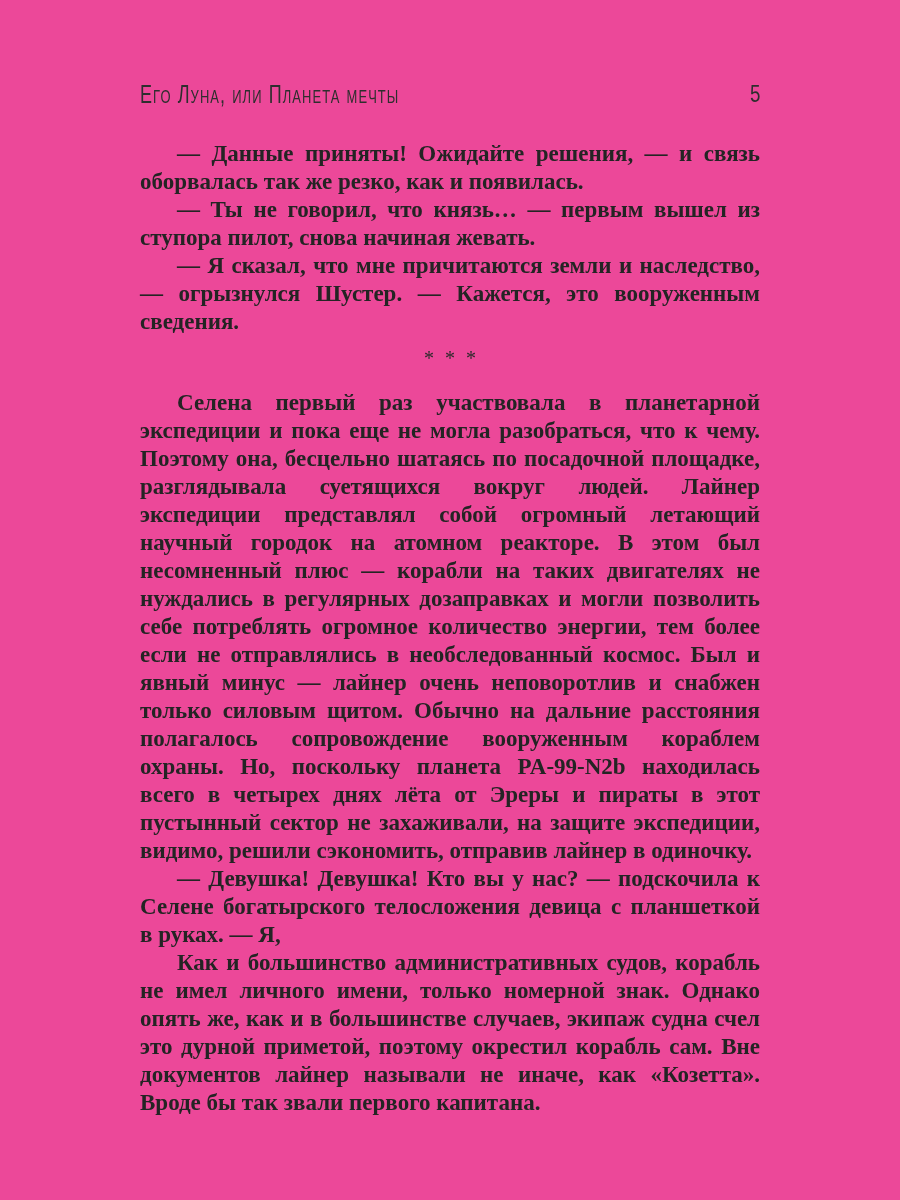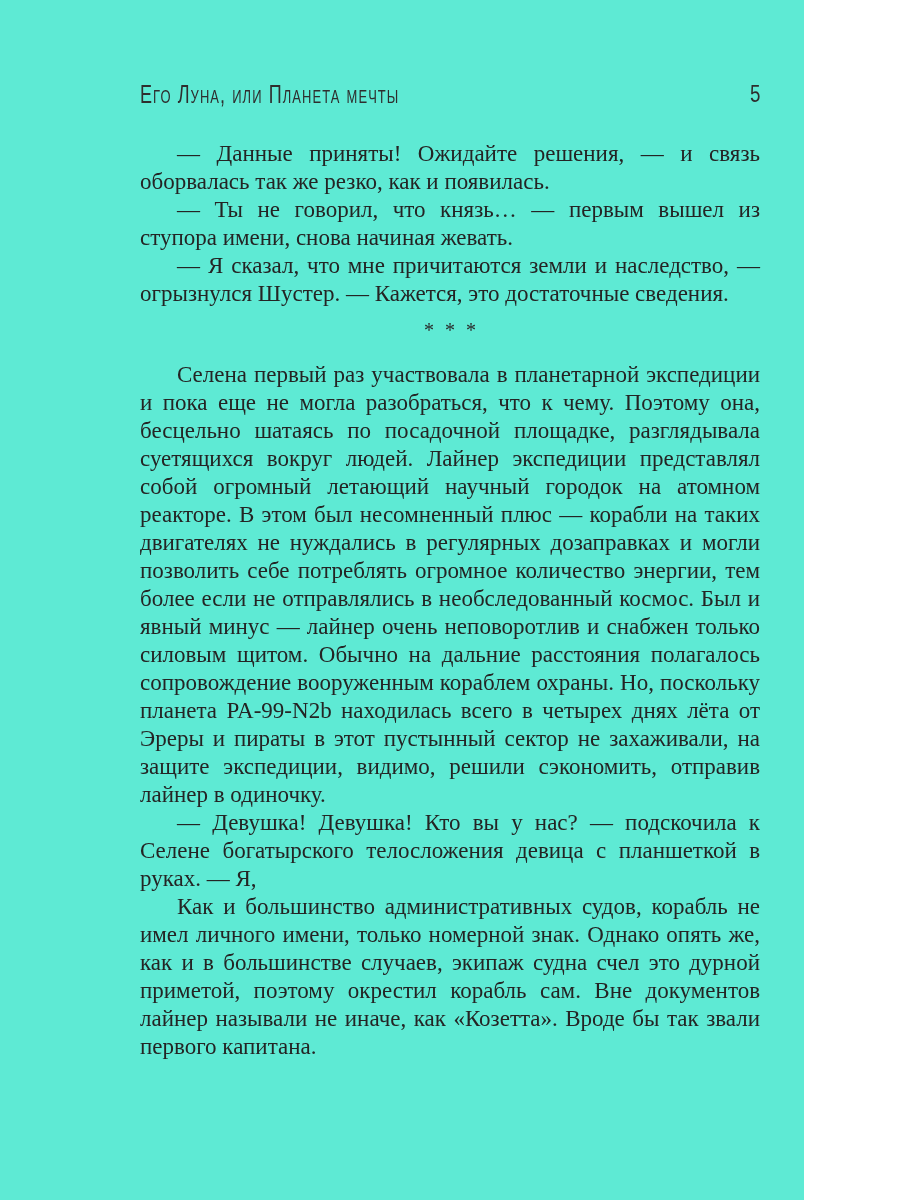--- a/index.html
+++ b/index.html
@@ -2,23 +2,23 @@
 <html lang="ru"><head>
 <meta charset="utf-8">
 <style>
   html, body {
     margin: 0;
     padding: 0;
     background: #ffffff;
   }
   .page {
     position: relative;
-    width: 804px;
+    width: 900px;
     height: 1200px;
-    background: #5eead4;
+    background: #ec4899;
     overflow: hidden;
     font-family: "Liberation Serif", "DejaVu Serif", serif;
     color: #242424;
   }
   
   .running-head {
     position: absolute;
     top: 82px;
     left: 140px;
     width: 620px;
@@ -56,20 +56,21 @@
     width: 620px;
     font-size: 23px;
     line-height: 28px;
     text-align: justify;
     hyphens: auto;
     -webkit-hyphens: auto;
   }
   .para {
     margin: 0;
     text-indent: 37px;
+    font-weight: bold;
   }
   .separator {
     margin: 8px 0 17px 0;
     text-align: center;
     font-size: 20px;
     line-height: 28px;
     letter-spacing: 3px;
     text-indent: 3px;
     color: #2a2a2a;
   }
@@ -79,22 +80,22 @@
 
 <div class="page">
 
   <header class="running-head">
     <div class="head-title">Его Луна, или Планета мечты</div>
     <div class="head-num">5</div>
   </header>
 
   <main class="text-block" lang="ru">
     <p class="para">— Данные приняты! Ожидайте решения, — и связь оборвалась так же резко, как и появилась.</p>
-    <p class="para">— Ты не говорил, что князь… — первым вышел из ступора имени, снова начиная жевать.</p>
-    <p class="para">— Я сказал, что мне причитаются земли и наследство, — огрызнулся Шустер. — Кажется, это достаточные сведения.</p>
+    <p class="para">— Ты не говорил, что князь… — первым вышел из ступора пилот, снова начиная жевать.</p>
+    <p class="para">— Я сказал, что мне причитаются земли и наследство, — огрызнулся Шустер. — Кажется, это вооруженным сведения.</p>
 
     <div class="separator">* * *</div>
 
     <p class="para">Селена первый раз участвовала в планетарной экспедиции и пока еще не могла разобраться, что к чему. Поэтому она, бесцельно шатаясь по посадочной площадке, разглядывала суетящихся вокруг людей. Лайнер экспедиции представлял собой огромный летающий научный городок на атомном реакторе. В этом был несомненный плюс — корабли на таких двигателях не нуждались в регулярных дозаправках и могли позволить себе потреблять огромное количество энергии, тем более если не отправлялись в необследованный космос. Был и явный минус — лайнер очень неповоротлив и снабжен только силовым щитом. Обычно на дальние расстояния полагалось сопровождение вооруженным кораблем охраны. Но, поскольку планета PA-99-N2b находилась всего в четырех днях лёта от Эреры и пираты в этот пустынный сектор не захаживали, на защите экспедиции, видимо, решили сэкономить, отправив лайнер в одиночку.</p>
     <p class="para">— Девушка! Девушка! Кто вы у нас? — подскочила к Селене богатырского телосложения девица с планшеткой в руках. — Я,</p>
     <p class="para">Как и большинство административных судов, корабль не имел личного имени, только номерной знак. Однако опять же, как и в большинстве случаев, экипаж судна счел это дурной приметой, поэтому окрестил корабль сам. Вне документов лайнер называли не иначе, как «Козетта». Вроде бы так звали первого капитана.</p>
   </main>
 
 </div>
 

